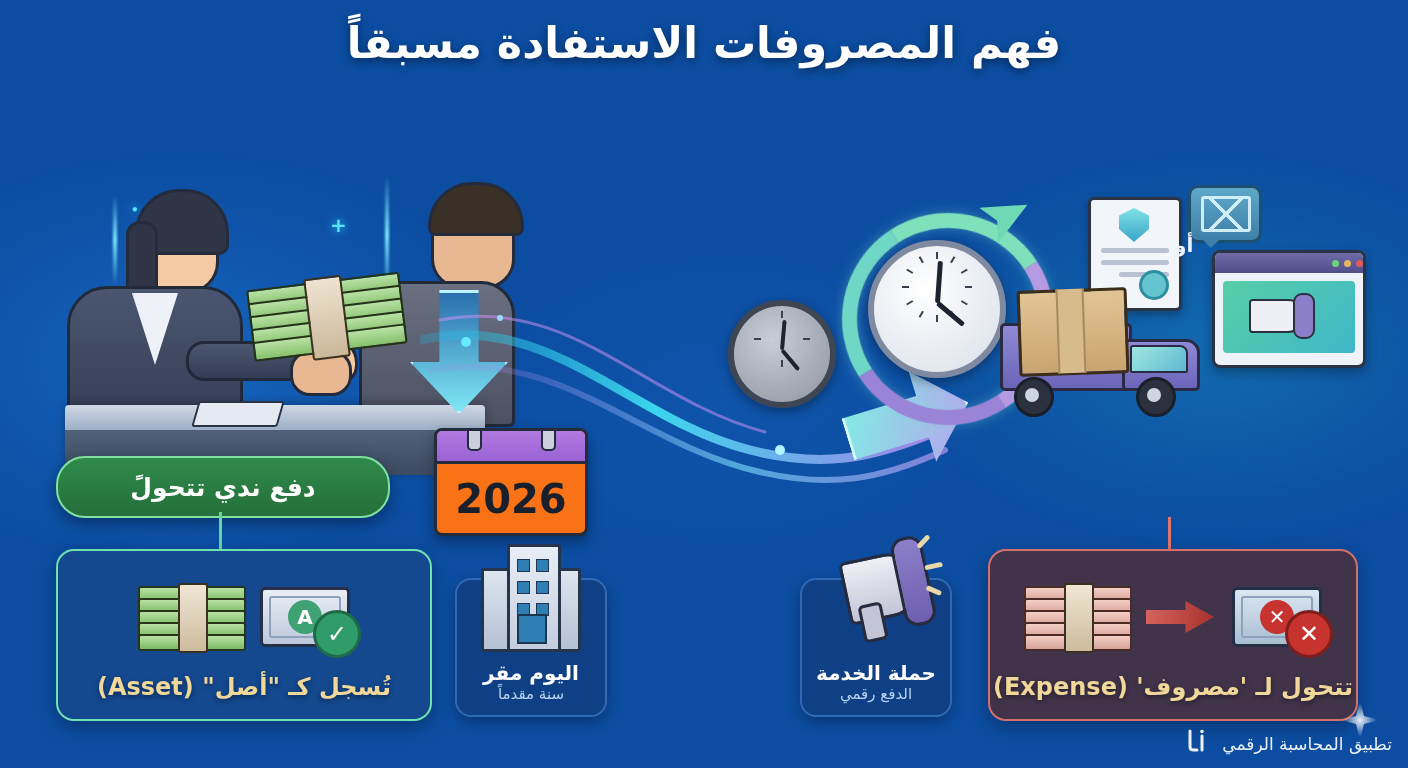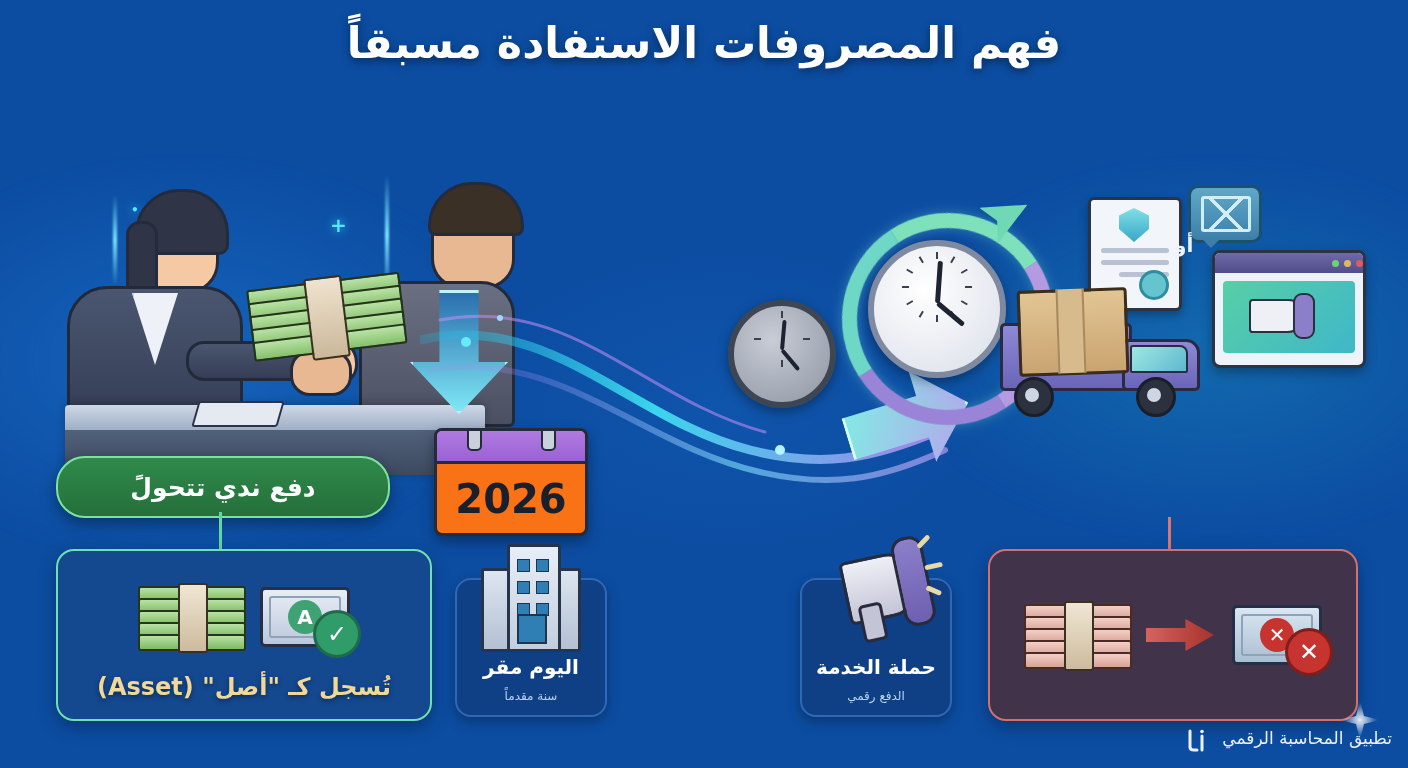--- a/index.html
+++ b/index.html
@@ -309,21 +309,21 @@
   
   .card-mid{
     position:absolute;top:578px;width:152px;height:139px;border-radius:16px;
     background:#0f3f85;border:2px solid #2f69b4;
     box-shadow:0 5px 14px rgba(0,0,0,.3);
     display:flex;flex-direction:column;align-items:center;justify-content:flex-end;
     padding-bottom:12px;box-sizing:border-box;
   }
   .card-mid.m1{left:455px;} .card-mid.m2{left:628px;} .card-mid.m3{left:800px;}
   .mid-title{color:#ffffff;font-size:20px;font-weight:bold;line-height:1.15;}
-  .mid-sub{color:#b9d4f2;font-size:12px;margin-top:10px;}
+  .mid-sub{color:#b9d4f2;font-size:15px;margin-top:0;}
   .mid-icon{position:absolute;top:-38px;left:50%;transform:translateX(-50%);}
 
   .building{width:104px;height:104px;position:relative;}
   .bld-main{position:absolute;left:28px;top:2px;width:48px;height:102px;
     background:linear-gradient(180deg,#e8eef7,#c3cedd);border:3px solid #27354c;border-radius:3px;}
   .bld-side{position:absolute;top:26px;width:28px;height:78px;
     background:linear-gradient(180deg,#dde5f0,#b4c1d3);border:3px solid #27354c;border-radius:3px;}
   .bld-side.l{left:2px;} .bld-side.r{right:2px;}
   .bld-win{position:absolute;width:11px;height:11px;background:#2f7fb5;border:1px solid #1d3550;}
   .bld-door{position:absolute;left:38px;bottom:2px;width:26px;height:26px;background:#2f7fb5;border:2px solid #1d3550;}
@@ -346,21 +346,21 @@
     background:linear-gradient(180deg,#efeff6,#c3c4d6);border:3px solid #262b3d;
     border-radius:8px 40px 40px 8px;}
   .mega-cap{position:absolute;left:78px;top:2px;width:26px;height:84px;
     background:linear-gradient(180deg,#8b7fc9,#6e5fb0);border:3px solid #262b3d;border-radius:14px;}
   .mega-handle{position:absolute;left:34px;top:60px;width:18px;height:32px;
     background:#c3c4d6;border:3px solid #262b3d;border-radius:5px;}
   .mega-line{position:absolute;background:#e9d8a8;border-radius:3px;height:5px;}
 
   
   .watermark{
-    position:absolute;right:16px;bottom:14px;display:flex;align-items:flex-start;gap:12px;
+    position:absolute;right:16px;bottom:14px;display:flex;align-items:flex-end;gap:12px;
     color:#ffffff;font-size:17px;opacity:.92;
   }
   .wm-logo{width:26px;height:26px;position:relative;}
   .wm-spark{
     position:absolute;right:28px;bottom:28px;width:40px;height:40px;
     background:radial-gradient(circle,rgba(255,255,255,.9),rgba(255,255,255,0) 62%);
     clip-path:polygon(50% 0,60% 40%,100% 50%,60% 60%,50% 100%,40% 60%,0 50%,40% 40%);
   }
 </style>
 </head>
@@ -556,20 +556,21 @@
       <div class="red-arrow"></div>
       <div class="money-pile rose">
         <div class="ly" style="top:0"></div>
           <div class="ly" style="top:12px"></div>
         <div class="ly" style="top:24px"></div>
           <div class="ly" style="top:36px"></div>
         <div class="ly" style="top:48px"></div>
           <div class="bnd"></div>
       </div>
     </div>
+    <div class="card-caption">تتحول لـ 'مصروف' (Expense)</div>
   </div>
 
   <div class="card-mid m1">
     <div class="mid-icon">
       <div class="building">
         <div class="bld-side l"></div>
         <div class="bld-side r"></div>
         <div class="bld-main">
           <div class="bld-win" style="left:7px;top:12px"></div>
           <div class="bld-win" style="left:26px;top:12px"></div>

